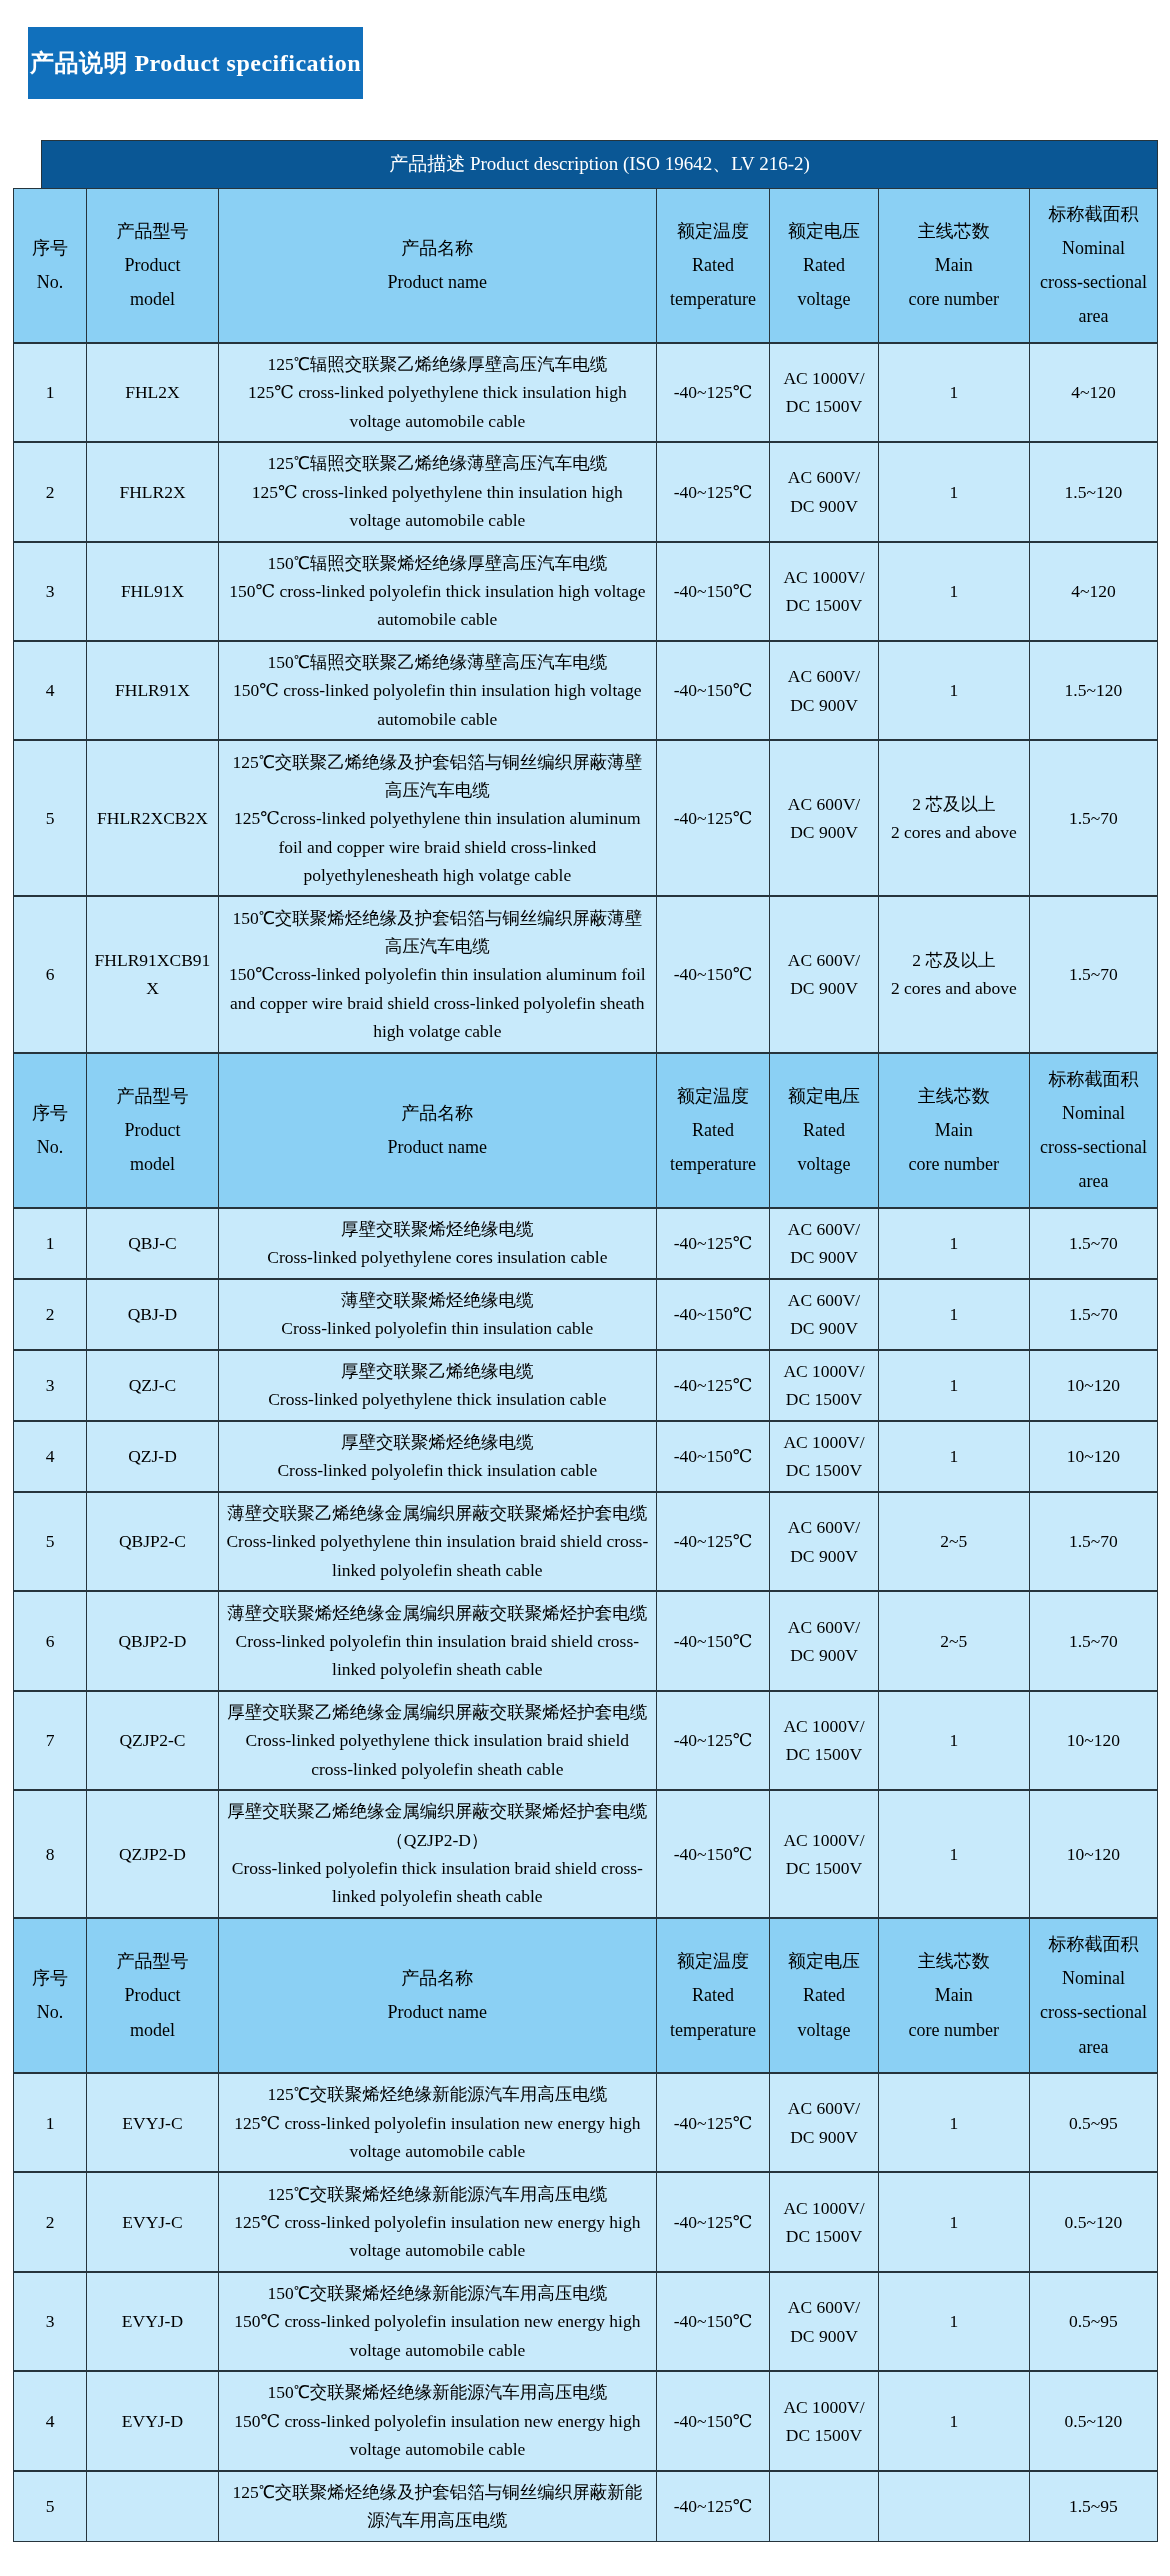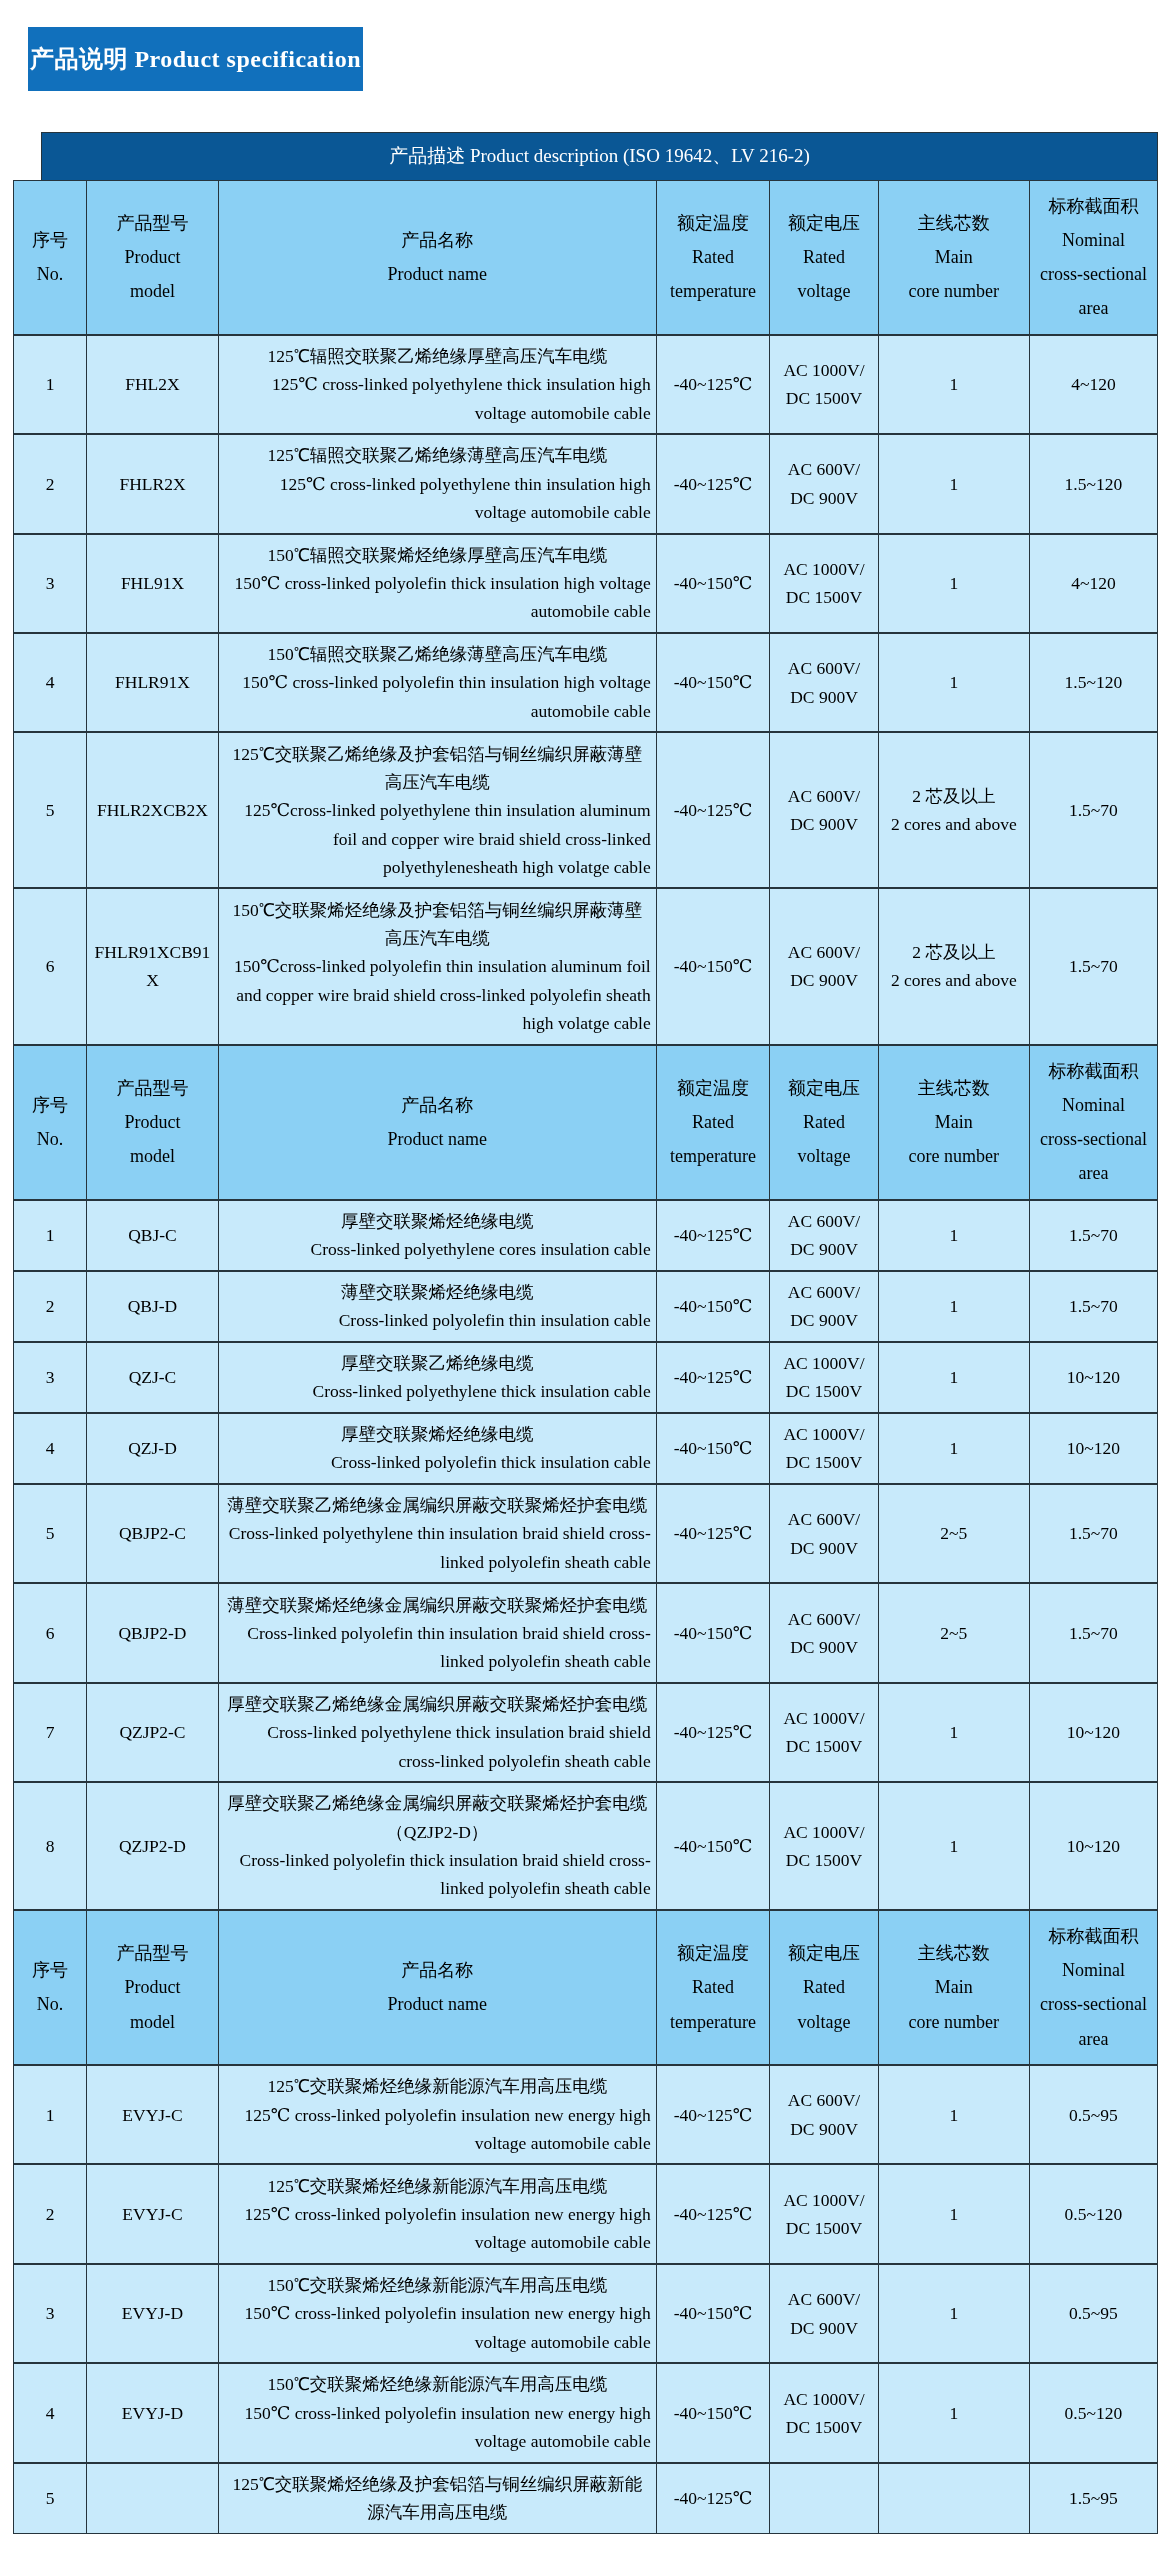--- a/index.html
+++ b/index.html
@@ -8,21 +8,21 @@
     background: #ffffff;
     width: 1171px;
   }
   body {
     font-family: "Liberation Serif", "DejaVu Serif", serif;
     color: #000000;
   }
   .title-bar {
     margin: 27px 0 0 28px;
     width: 335px;
-    height: 64px;
+    height: 72px;
     background: #1170BC;
     color: #ffffff;
     font-size: 24px;
     font-weight: bold;
     display: flex;
     align-items: center;
     justify-content: center;
     letter-spacing: 0.5px;
   }
   .tables-wrap {
@@ -68,21 +68,21 @@
     padding: 8.2px 3.1px;
   }
   thead th span { display: block; }
   tbody td {
     font-size: 17.5px;
     line-height: 1.62;
   }
   tbody tr + tr td { border-top-width: 2.6px; }
   td .line { display: block; }
   td .name-zh { display: block; font-family: Liberation Serif, serif; }
-  td .name-en { display: block; text-align: right; }
+  td .name-en { display: block; }
 </style>
 </head>
 <body>
 
 <div class="title-bar">产品说明 Product specification</div>
 
 <div class="tables-wrap">
 
   <div class="section">
     <div class="banner">产品描述 Product description (ISO 19642、LV 216-2)</div>

